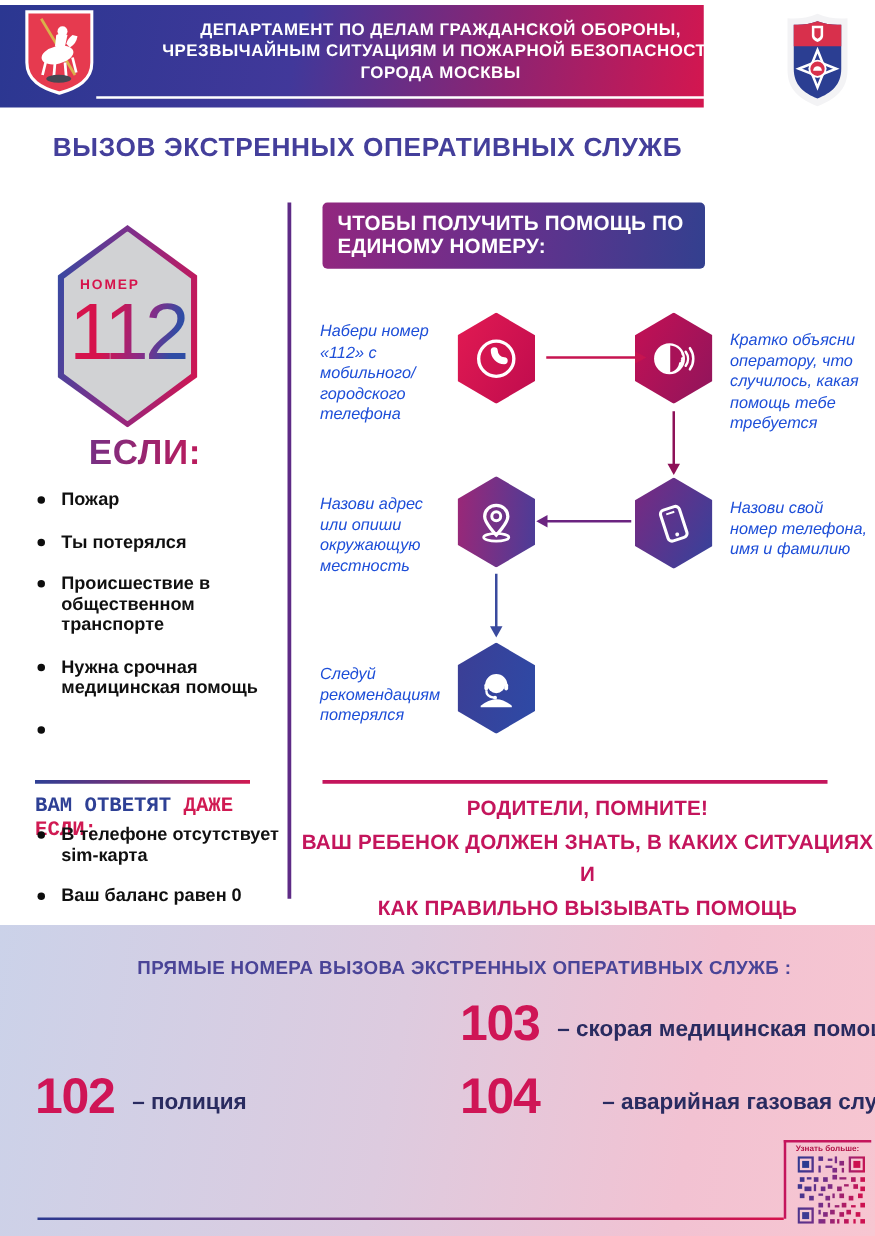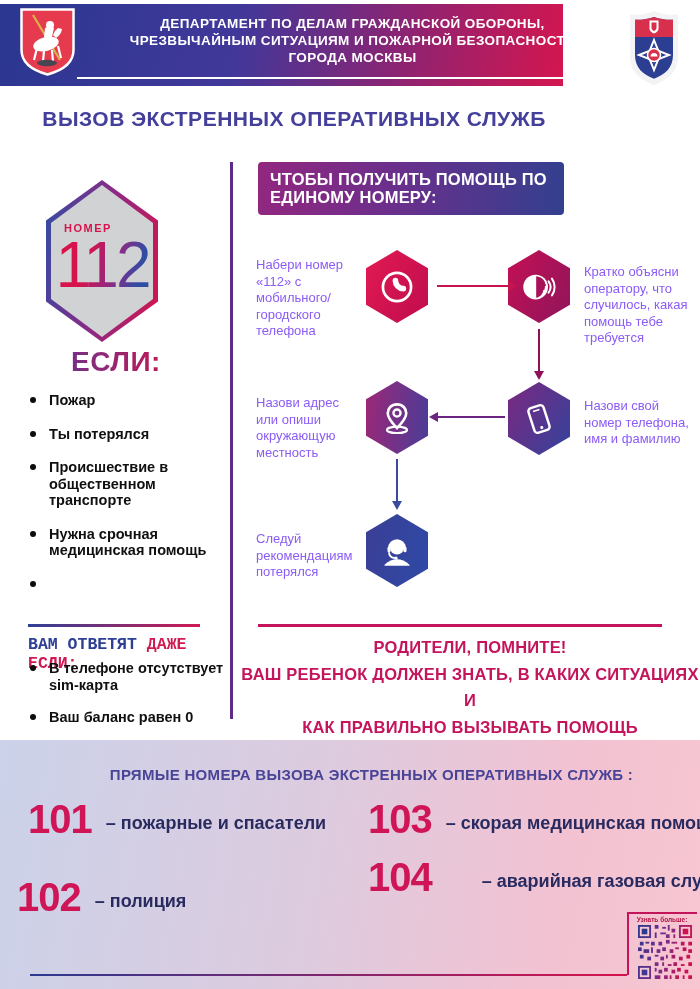--- a/index.html
+++ b/index.html
@@ -50,21 +50,21 @@
   .vam .blue{color:#2e4095;} .vam .red{color:#d01a52;}
 
   
   .col-sep{position:absolute;left:230px;top:162px;width:2.5px;height:557px;background:#5e2b86;}
 
   
   .banner{position:absolute;left:258px;top:162px;width:306px;height:53px;border-radius:4px;
     background:linear-gradient(95deg,#92277f 0%,#6a2f8c 45%,#33408f 100%);
     color:#fff;font-size:16.5px;font-weight:bold;line-height:17.5px;
     padding:9px 12px;letter-spacing:.2px;}
-  .step-text{position:absolute;font-size:13px;color:#8b5cf6;line-height:16.5px;}
+  .step-text{position:absolute;font-size:13px;color:#1d4ed8;line-height:16.5px;font-style:italic;}
   .fhex{position:absolute;width:62px;height:73px;}
   .fhex svg{position:absolute;left:50%;top:50%;transform:translate(-50%,-50%);}
   .hex1{left:366px;top:250px;background:linear-gradient(120deg,#e21a52,#bf0c4e);}
   .hex2{left:508px;top:250px;background:linear-gradient(120deg,#c41054,#8f155c);}
   .hex3{left:508px;top:382px;background:linear-gradient(120deg,#7c2880,#33439c);}
   .hex4{left:366px;top:381px;background:linear-gradient(95deg,#9c2777,#4a3d98);}
   .hex5{left:366px;top:514px;background:linear-gradient(105deg,#3c3e95,#2d4aa6);}
   .arrow{position:absolute;}
   .ar-h{height:2.2px;} .ar-v{width:2.2px;}
   .a1{left:437px;top:285px;width:72px;background:#c61450;}
@@ -84,21 +84,21 @@
     font-size:16.5px;font-weight:bold;color:#c4155c;line-height:26.5px;letter-spacing:.2px;}
 
   
   .bottom{position:absolute;left:0;top:740px;width:700px;height:249px;
     background:linear-gradient(100deg,#cbd2e9 0%,#ddcbdf 45%,#f2c2d2 78%,#f7c6d1 100%);}
   .bottom-title{position:absolute;left:0;top:26px;width:700px;text-align:center;
     font-size:15px;font-weight:bold;color:#4a4497;letter-spacing:.3px;padding-left:43px;}
   .dn{position:absolute;display:flex;align-items:flex-end;}
   .dn-number{font-size:40px;line-height:34px;font-weight:bold;color:#cf1556;letter-spacing:-1px;}
   .dn-label{font-size:18px;font-weight:bold;color:#292b60;margin-left:14px;padding-bottom:2px;white-space:nowrap;}
-  .dn1{left:28px;top:62px;} .dn2{left:17px;top:120px;margin-top:20px;}
+  .dn1{left:28px;top:62px;} .dn2{left:28px;top:120px;}
   .dn3{left:368px;top:62px;} .dn4{left:368px;top:120px;gap:36px;}
   .bottom-line{position:absolute;left:30px;top:234px;width:597px;height:1.5px;
     background:linear-gradient(90deg,#2b3990,#d6134c);}
   .qr-line-v{position:absolute;left:627px;top:172px;width:1.5px;height:63px;background:#c4155c;}
   .qr-line-h{position:absolute;left:627px;top:172px;width:70px;height:1.5px;background:#c4155c;}
   .qr-label{position:absolute;left:629px;top:176px;width:66px;text-align:center;
     font-size:6.5px;font-weight:bold;color:#b11347;}
   .qr-code{position:absolute;left:638px;top:185px;width:54px;height:54px;}
 </style>
 </head>
@@ -273,24 +273,20 @@
   <div class="arrow ar-v a4"></div>
 
   <div class="parents-line"></div>
   <div class="parents preline">РОДИТЕЛИ, ПОМНИТЕ!
 ВАШ РЕБЕНОК ДОЛЖЕН ЗНАТЬ, В КАКИХ СИТУАЦИЯХ И
 КАК ПРАВИЛЬНО ВЫЗЫВАТЬ ПОМОЩЬ</div>
 
   <div class="bottom">
     <div class="bottom-title">ПРЯМЫЕ НОМЕРА ВЫЗОВА ЭКСТРЕННЫХ ОПЕРАТИВНЫХ СЛУЖБ :</div>
 
-    <div class="dn dn1">
-      <span class="dn-number">101</span>
-      <span class="dn-label">– пожарные и спасатели</span>
-    </div>
     <div class="dn dn2">
       <span class="dn-number">102</span>
       <span class="dn-label">– полиция</span>
     </div>
     <div class="dn dn3">
       <span class="dn-number">103</span>
       <span class="dn-label">– скорая медицинская помощь</span>
     </div>
     <div class="dn dn4">
       <span class="dn-number">104</span>

